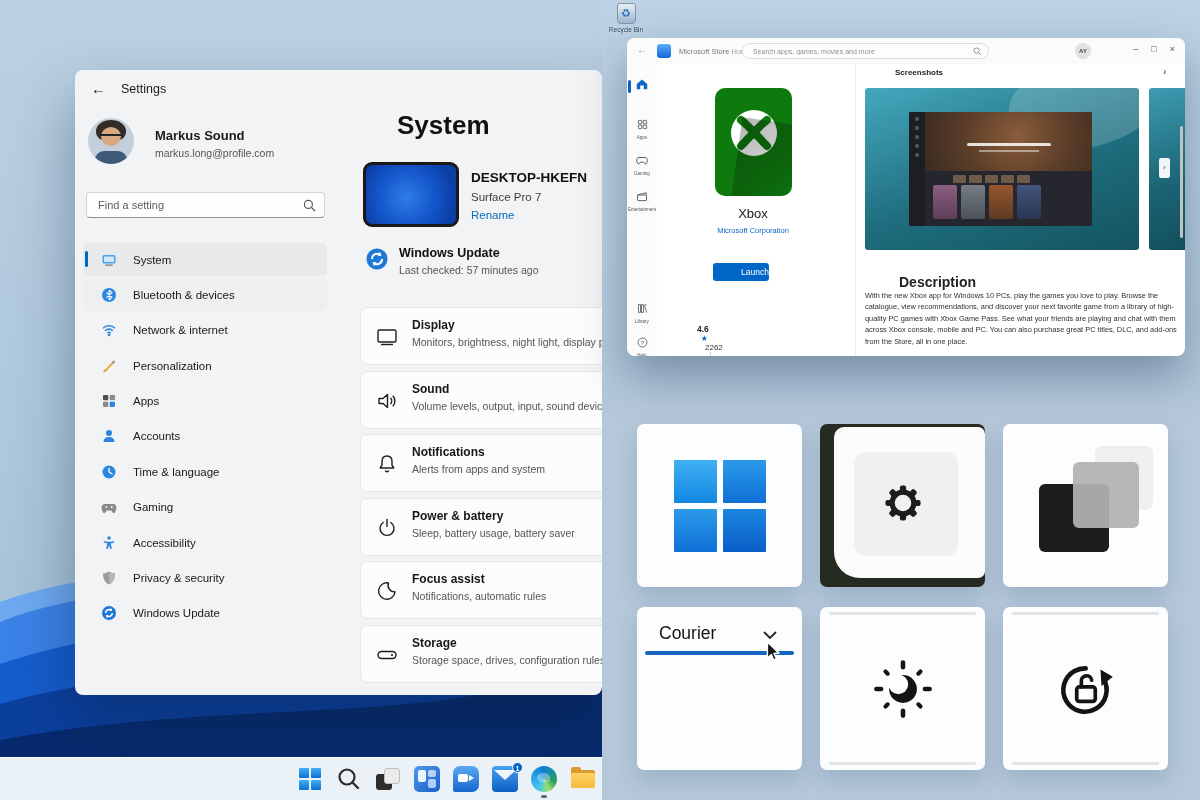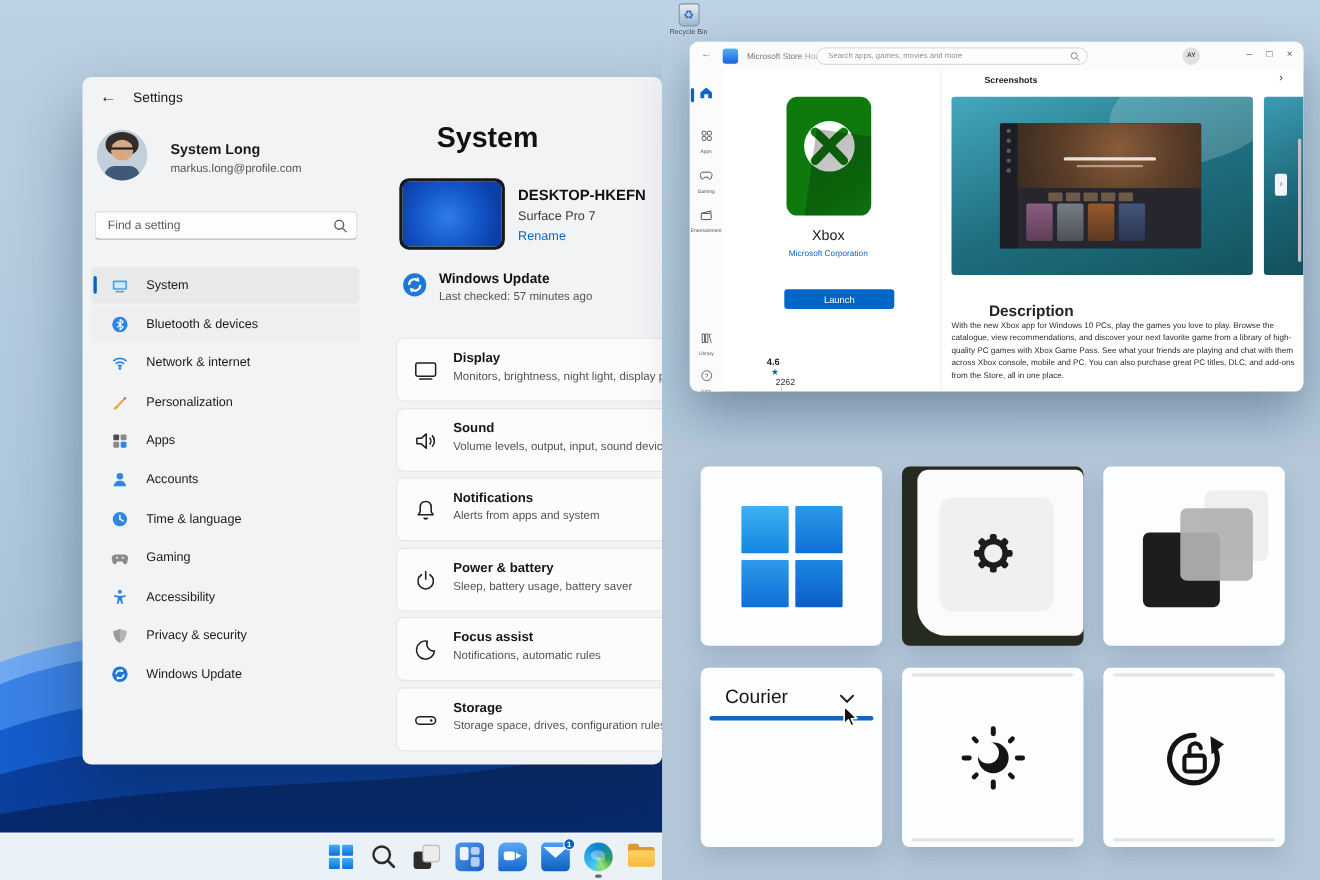--- a/index.html
+++ b/index.html
@@ -119,22 +119,22 @@
   .rail-it .rlbl{font-size:4.5px;color:#555;margin-top:1px;}
   .rail-home-bar{position:absolute;left:1px;top:16px;width:2.5px;height:13px;border-radius:2px;background:#0b63c5;}
 
   .xbox-tile{position:absolute;left:88px;top:50px;width:77px;height:108px;border-radius:10px;background:#0e7a0e;overflow:hidden;}
   .xbox-tile .shade{position:absolute;left:24%;top:32%;width:120%;height:120%;
      background:linear-gradient(135deg,rgba(0,0,0,.28) 0%,rgba(0,0,0,.18) 40%,rgba(0,0,0,0) 70%);
      transform:rotate(8deg);}
   .xbox-tile svg{position:absolute;left:50%;top:20px;transform:translateX(-50%);}
   .app-name{position:absolute;left:42px;top:168px;width:168px;text-align:center;font-size:13px;color:#1a1a1a;}
   .app-pub{position:absolute;left:42px;top:188px;width:168px;text-align:center;font-size:7.5px;color:#0b63c5;}
-  .launch-btn{position:absolute;left:86px;top:225px;width:100px;height:18px;border-radius:3px;background:#0067c8;
-     color:#fff;font-size:8.5px;text-align:center;line-height:18px;}
+  .launch-btn{position:absolute;left:86px;top:225px;width:56px;height:18px;border-radius:3px;background:#0067c8;
+     color:#fff;font-size:8.5px;text-align:right;line-height:18px;}
   .info-row{position:absolute;left:56px;top:286px;display:flex;align-items:center;flex-direction:column;}
   .rt-val{font-size:8.5px;font-weight:bold;color:#222;}
   .rt-star{font-size:8px;color:#0b63c5;margin-left:3px;}
   .rt-count{font-size:8px;color:#333;margin-left:22px;}
   .rt-div{width:1px;height:15px;background:#d5d5d5;margin-left:16px;}
   .esrb{margin-left:8px;width:14px;height:17px;border:1.5px solid #111;background:#fff;
      font-size:11px;font-weight:bold;color:#111;text-align:center;line-height:15px;font-style:italic;}
   .esrb-lbl{margin-left:4px;font-size:7.5px;font-weight:bold;color:#111;}
   .st-vdiv{position:absolute;left:228px;top:26px;width:1px;bottom:0;background:#ededed;}
   .shots-h{position:absolute;left:238px;top:30px;font-size:8px;font-weight:bold;color:#222;padding-left:30px;}
@@ -211,21 +211,21 @@
     <div class="settings-win">
       <div class="s-back">←</div>
       <div class="s-title">Settings</div>
 
       <div class="avatar">
         <span class="hair"></span>
         <span class="face"></span>
         <span class="glasses"></span>
         <span class="body"></span>
       </div>
-      <div class="p-name">System Long</div>
+      <div class="p-name">Markus Sound</div>
       <div class="p-email">markus.long@profile.com</div>
 
       <div class="find-box">
         <input class="find-input" placeholder="Find a setting" style="">
         <svg class="find-mag" viewBox="0 0 13 13">
           <circle cx="5.4" cy="5.4" r="4" fill="none" stroke="#555" stroke-width="1.2"></circle>
           <line x1="8.6" y1="8.6" x2="12" y2="12" stroke="#555" stroke-width="1.2"></line>
         </svg>
       </div>
 

